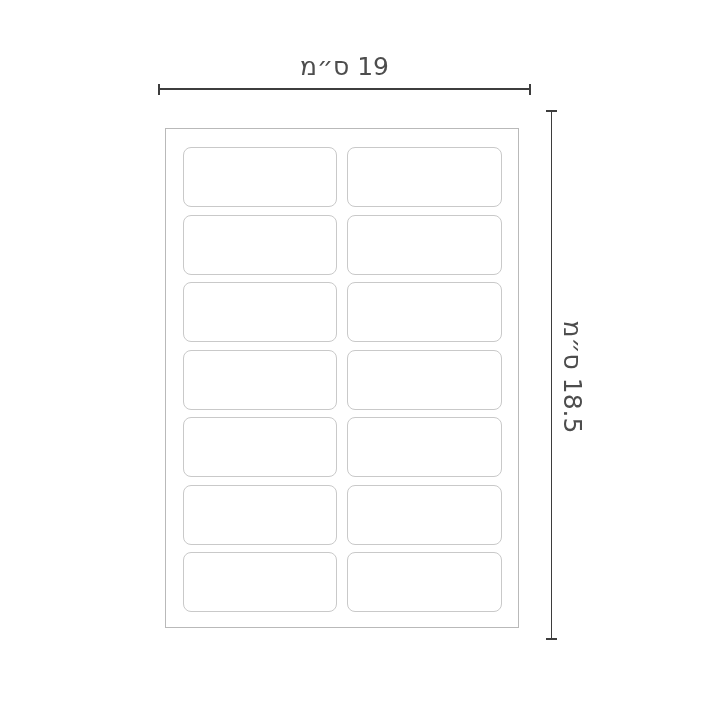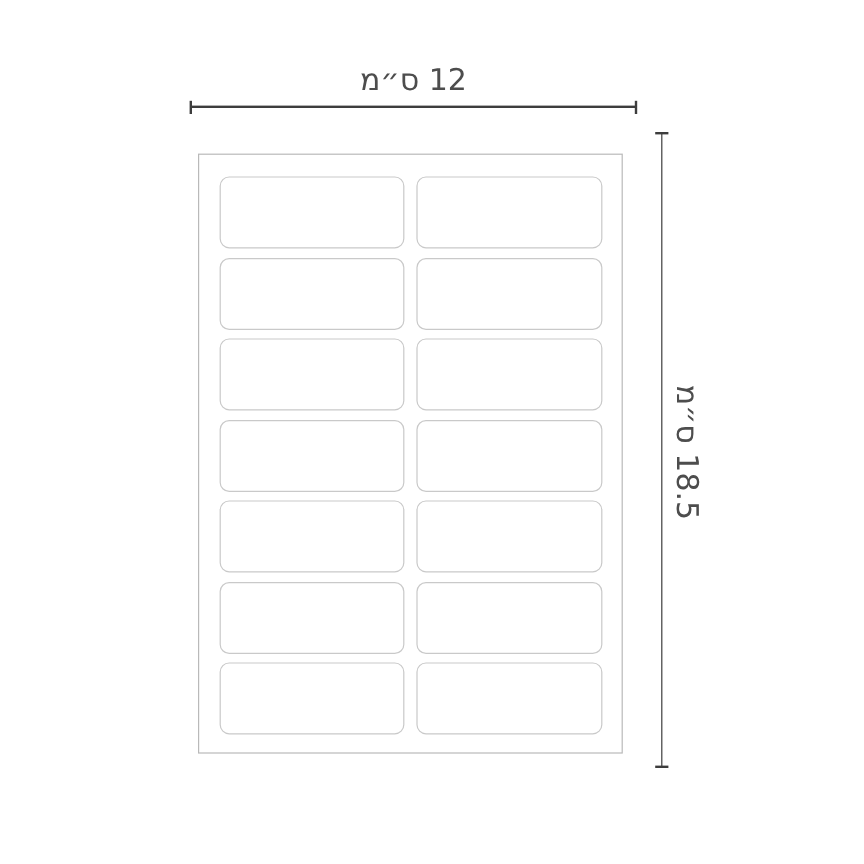--- a/index.html
+++ b/index.html
@@ -100,21 +100,21 @@
     border: 1px solid #c9c9c9;
     border-radius: 8px;
     background: #ffffff;
   }
 </style>
 </head>
 <body>
 
 <div class="canvas">
 
-  <div class="caption caption-top" dir="rtl">12 ס״מ</div>
+  <div class="caption caption-top" dir="rtl">19 ס״מ</div>
   <div class="dim-line-h"></div>
   <div class="tick-v left"></div>
   <div class="tick-v right"></div>
 
   <div class="caption caption-right" dir="rtl">18.5 ס״מ</div>
   <div class="dim-line-v"></div>
   <div class="tick-h top"></div>
   <div class="tick-h bottom"></div>
 
   <div class="sheet">

